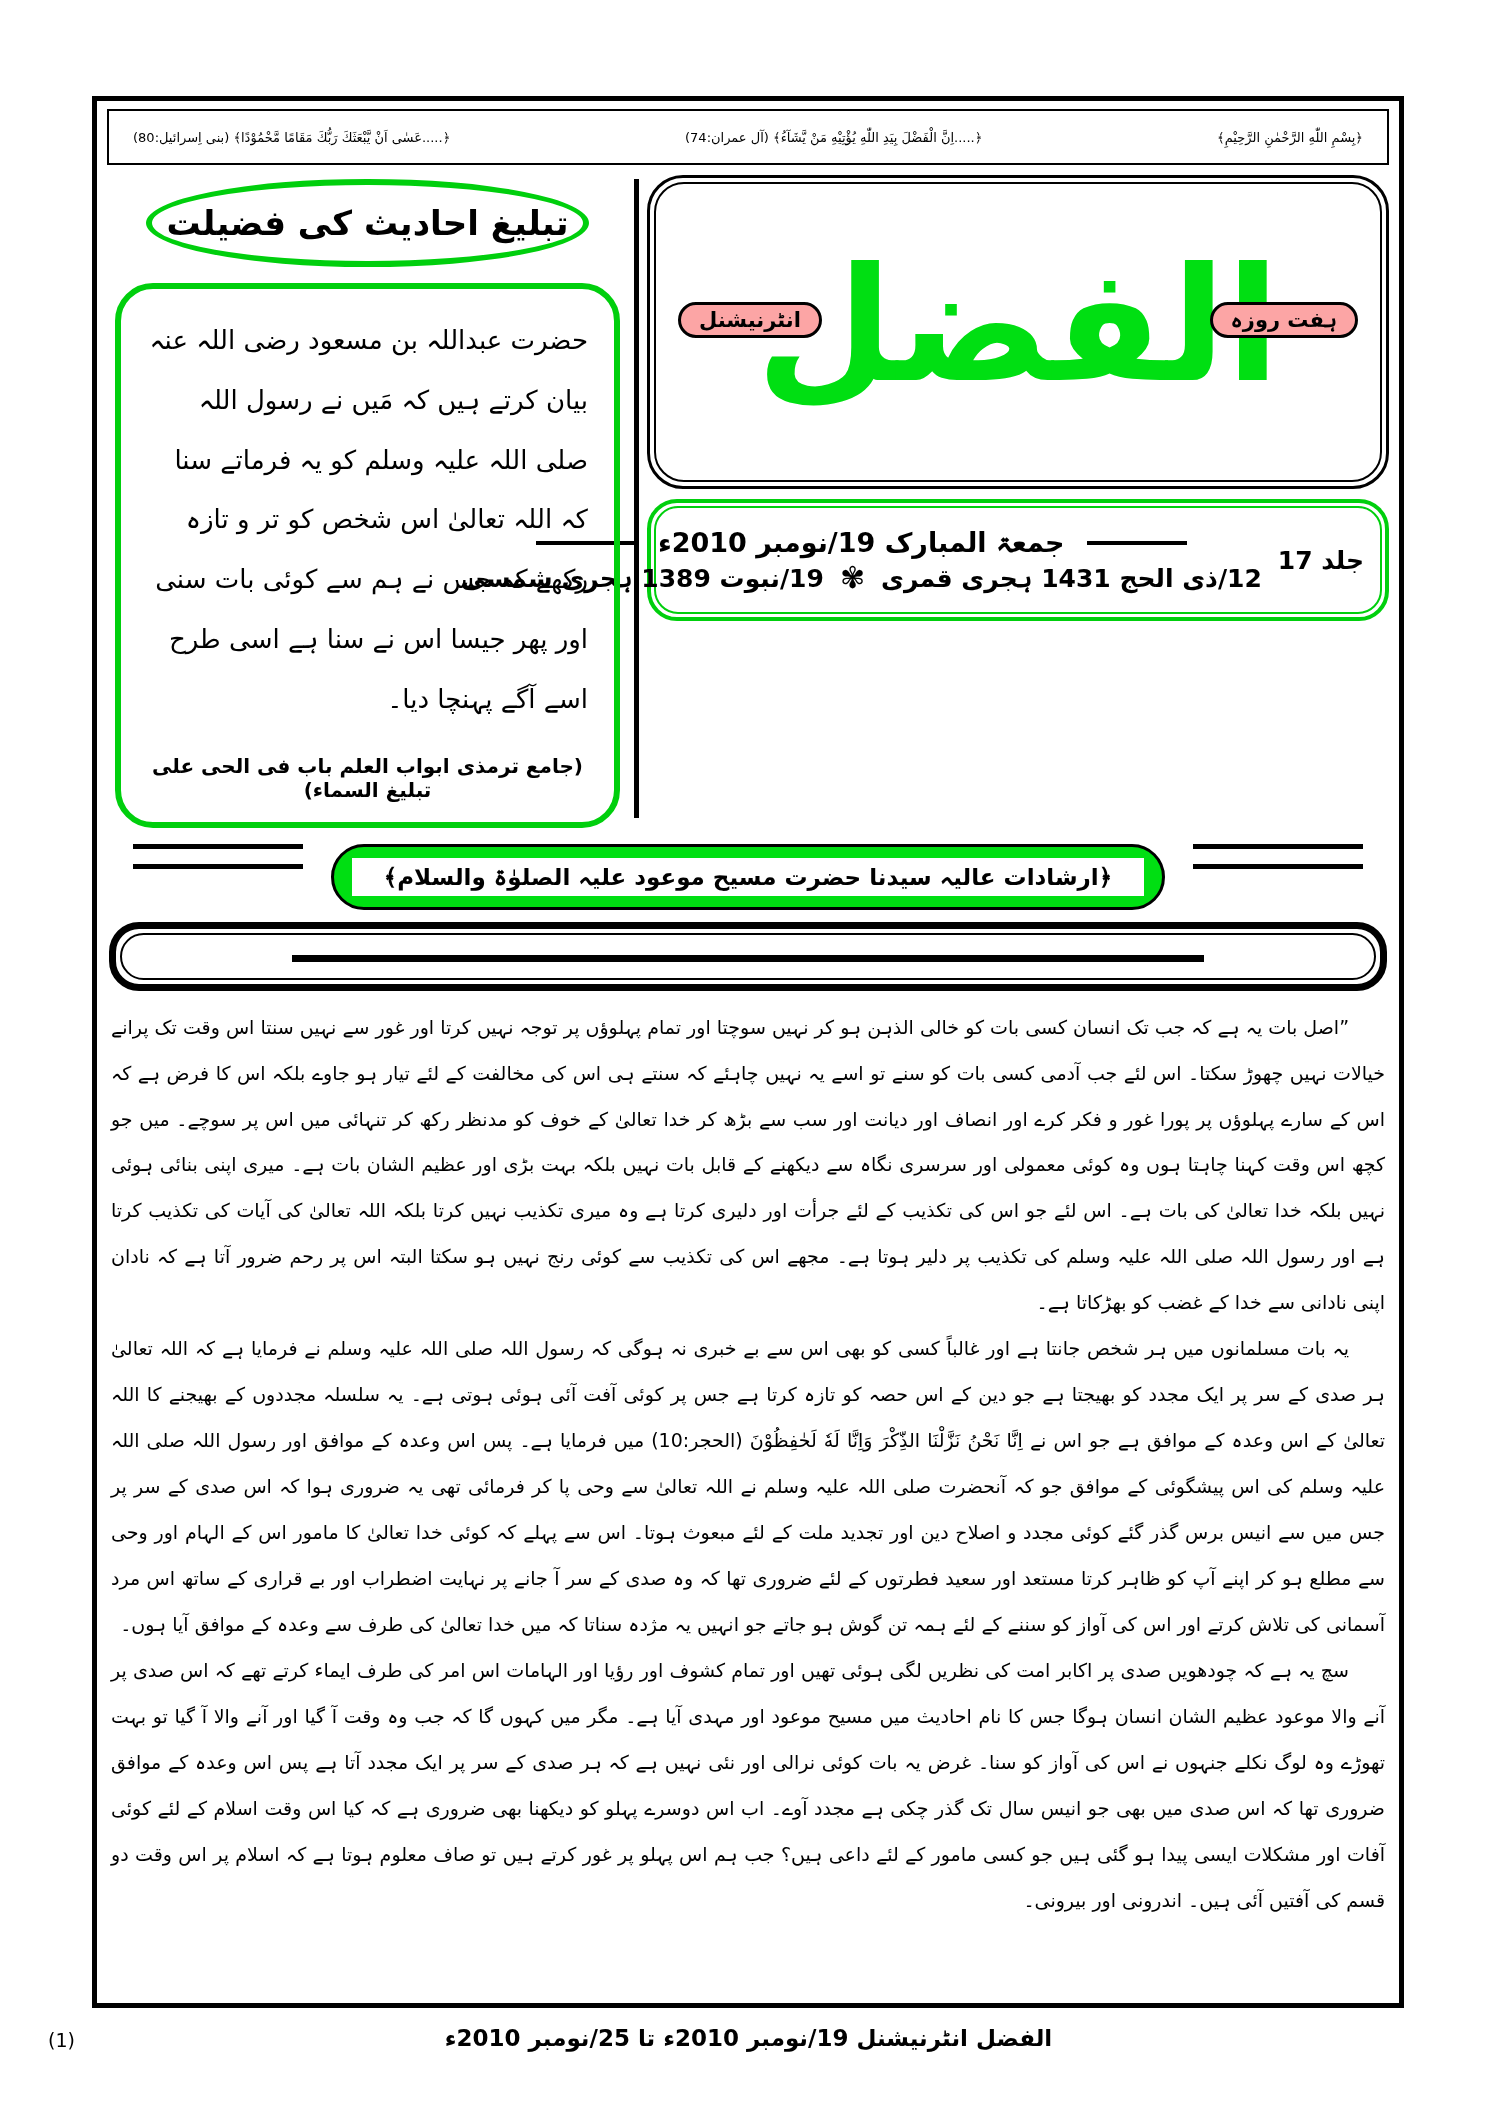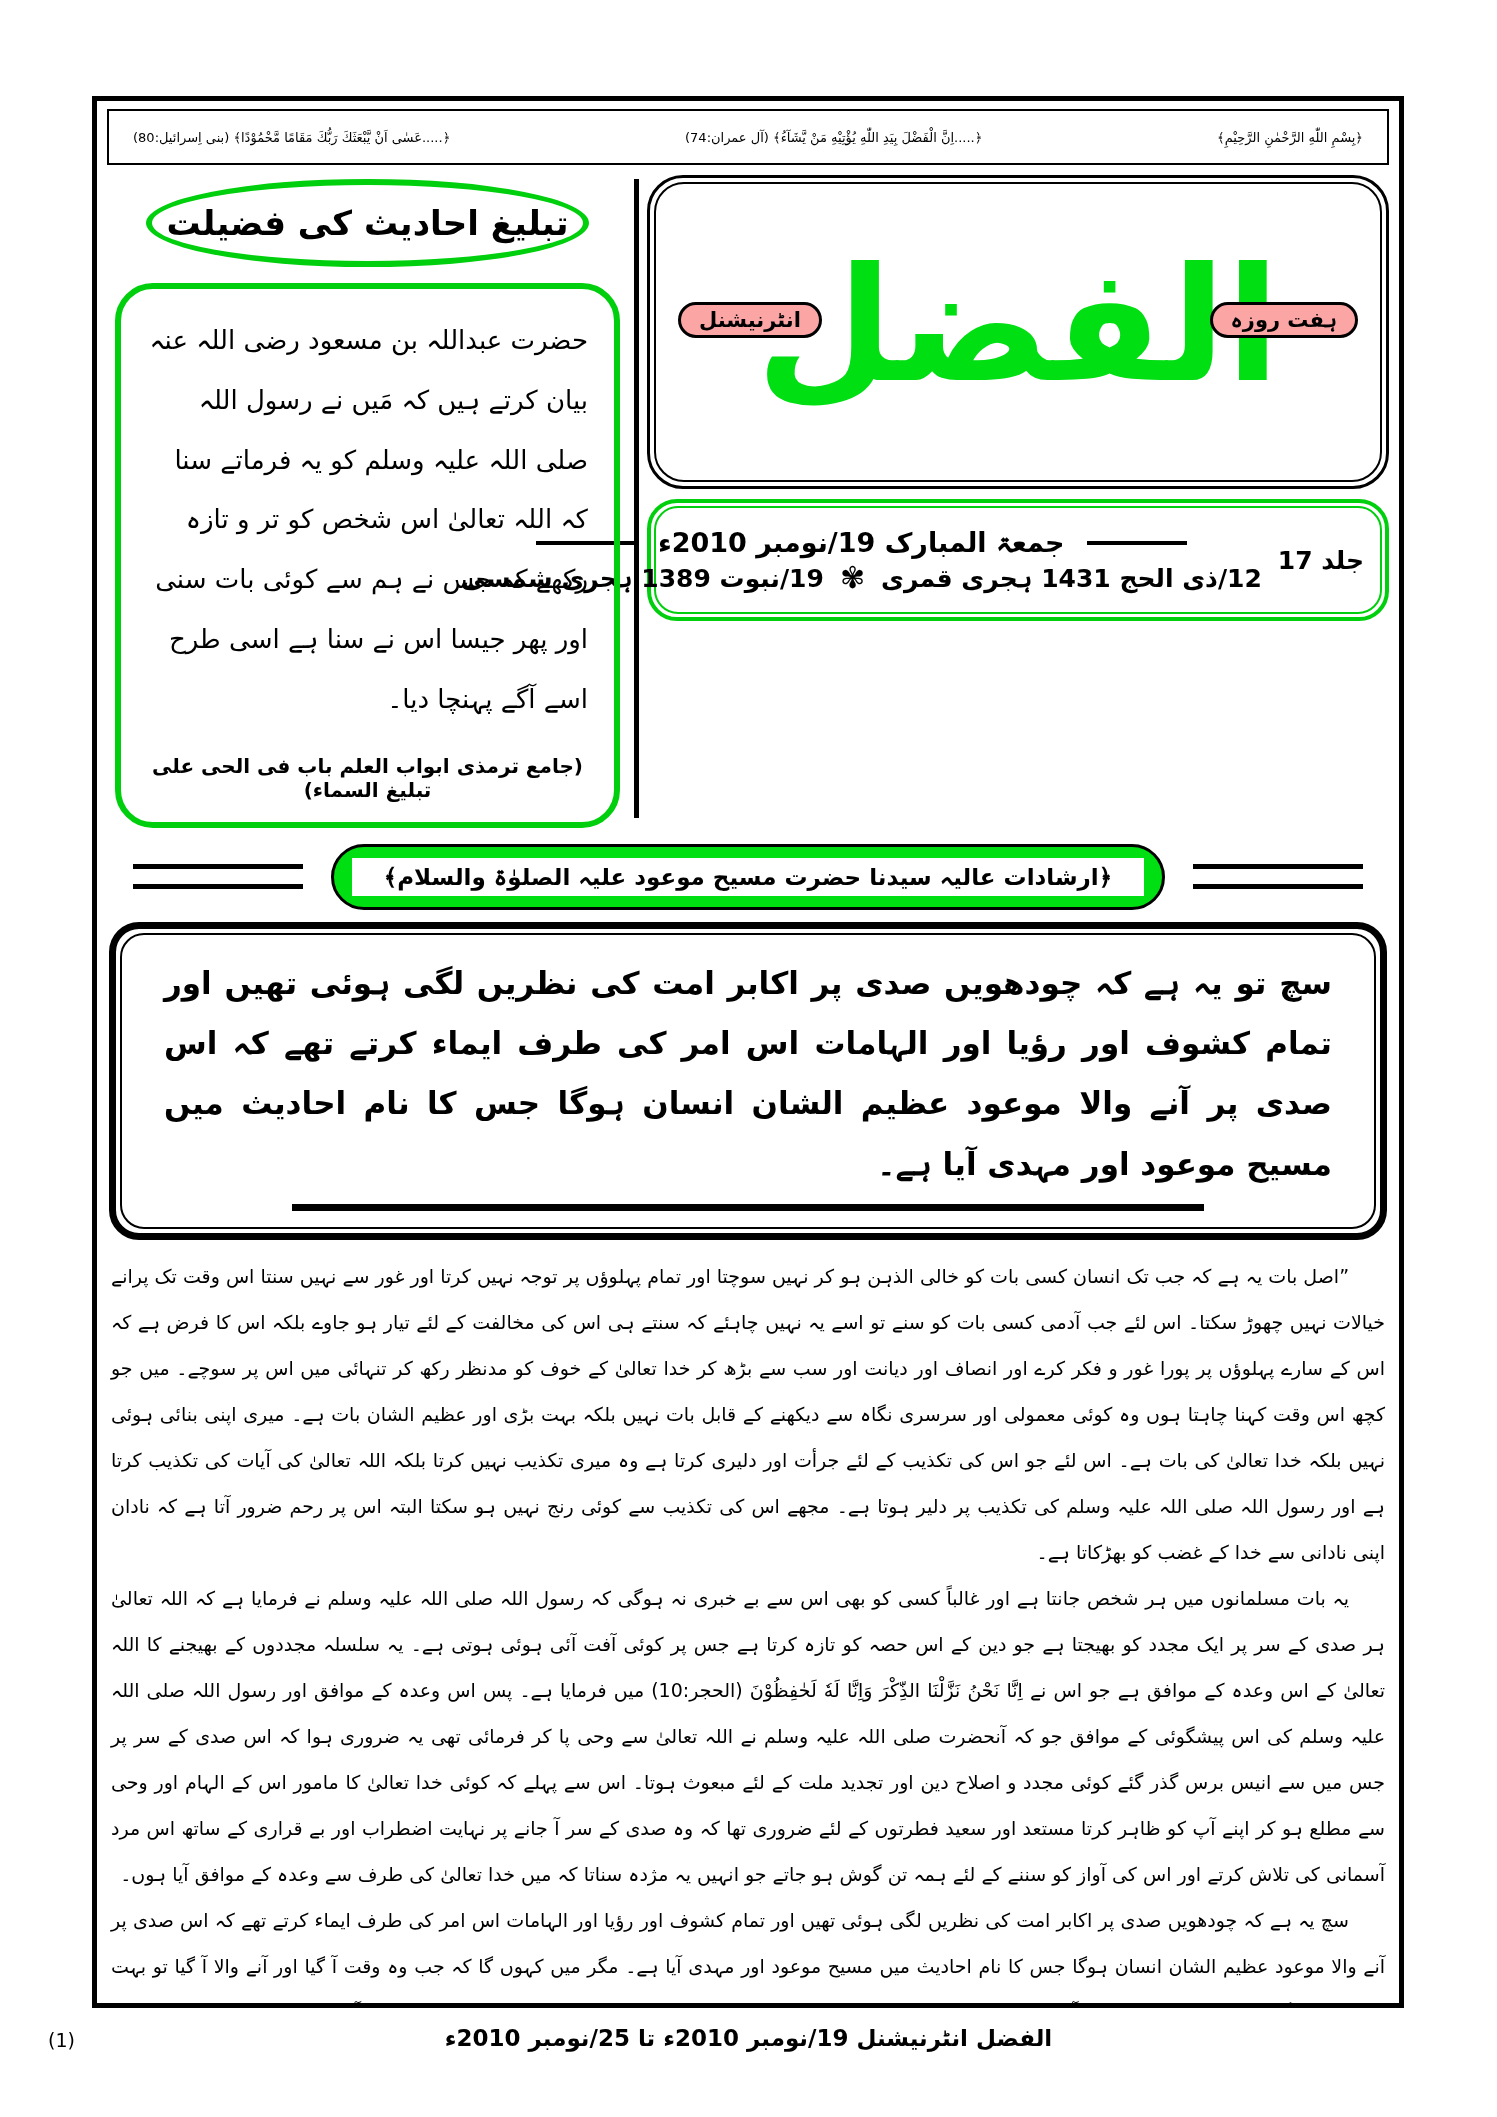--- a/index.html
+++ b/index.html
@@ -42,21 +42,21 @@
   .rosette{font-size:30px;line-height:1;}
 
   
   .oval-title{width:82%;margin:4px auto 16px;border:6px solid #00cf0d;border-radius:50%;
         text-align:center;font-size:34px;font-weight:bold;padding:18px 8px;}
   .hadith-box{border:6px solid #00cf0d;border-radius:38px;padding:22px 26px 12px;}
   .hadith-text{font-size:26px;line-height:2.3;text-align:right;margin:0;}
   .hadith-ref{text-align:center;font-size:20px;margin:24px 0 8px;font-weight:bold;}
 
   
-  .banner-row{display:flex;align-items:center;justify-content:center;gap:28px;margin:16px 0 12px;}
+  .banner-row{display:flex;justify-content:center;gap:28px;margin:16px 0 12px;}
   .banner-lines{width:170px;height:15px;border-top:5px solid #000;border-bottom:5px solid #000;}
   .banner-pill{background:#00df12;border:3px solid #000;border-radius:46px;padding:11px 18px;}
   .banner-white{background:#fff;padding:6px 32px;font-size:23px;font-weight:bold;white-space:nowrap;}
 
   
   .stmt-outer{border:7px solid #000;border-radius:30px;padding:4px;margin:0 2px;}
   .stmt-inner{border:2px solid #000;border-radius:24px;padding:12px 42px 8px;}
   .stmt1{font-size:31px;font-weight:bold;line-height:1.95;text-align:justify;margin:6px 0 10px;}
   .stmt-divider{height:7px;background:#000;width:78%;margin:8px auto;}
   .stmt2{font-size:27px;font-weight:bold;text-align:center;margin:14px 0 10px;}
@@ -128,21 +128,20 @@
     <div class="banner-row">
       <span class="banner-lines"></span>
       <div class="banner-pill">
         <div class="banner-white">﴿ارشادات عالیہ سیدنا حضرت مسیح موعود علیہ الصلوٰۃ والسلام﴾</div>
       </div>
       <span class="banner-lines"></span>
     </div>
 
     <div class="stmt-outer">
       <div class="stmt-inner">
-        <p class="stmt1">سچ تو یہ ہے کہ چودھویں صدی پر اکابر امت کی نظریں لگی ہوئی تھیں اور تمام کشوف اور رؤیا اور الہامات اس امر کی طرف ایماء کرتے تھے کہ اس صدی پر آنے والا موعود عظیم الشان انسان ہوگا جس کا نام احادیث میں مسیح موعود اور مہدی آیا ہے۔</p>
         <div class="stmt-divider"></div>
       </div>
     </div>
 
     <div class="article">
       <p class="bodypara">”اصل بات یہ ہے کہ جب تک انسان کسی بات کو خالی الذہن ہو کر نہیں سوچتا اور تمام پہلوؤں پر توجہ نہیں کرتا اور غور سے نہیں سنتا اس وقت تک پرانے خیالات نہیں چھوڑ سکتا۔ اس لئے جب آدمی کسی بات کو سنے تو اسے یہ نہیں چاہئے کہ سنتے ہی اس کی مخالفت کے لئے تیار ہو جاوے بلکہ اس کا فرض ہے کہ اس کے سارے پہلوؤں پر پورا غور و فکر کرے اور انصاف اور دیانت اور سب سے بڑھ کر خدا تعالیٰ کے خوف کو مدنظر رکھ کر تنہائی میں اس پر سوچے۔ میں جو کچھ اس وقت کہنا چاہتا ہوں وہ کوئی معمولی اور سرسری نگاہ سے دیکھنے کے قابل بات نہیں بلکہ بہت بڑی اور عظیم الشان بات ہے۔ میری اپنی بنائی ہوئی نہیں بلکہ خدا تعالیٰ کی بات ہے۔ اس لئے جو اس کی تکذیب کے لئے جرأت اور دلیری کرتا ہے وہ میری تکذیب نہیں کرتا بلکہ اللہ تعالیٰ کی آیات کی تکذیب کرتا ہے اور رسول اللہ صلی اللہ علیہ وسلم کی تکذیب پر دلیر ہوتا ہے۔ مجھے اس کی تکذیب سے کوئی رنج نہیں ہو سکتا البتہ اس پر رحم ضرور آتا ہے کہ نادان اپنی نادانی سے خدا کے غضب کو بھڑکاتا ہے۔</p>
       <p class="bodypara">یہ بات مسلمانوں میں ہر شخص جانتا ہے اور غالباً کسی کو بھی اس سے بے خبری نہ ہوگی کہ رسول اللہ صلی اللہ علیہ وسلم نے فرمایا ہے کہ اللہ تعالیٰ ہر صدی کے سر پر ایک مجدد کو بھیجتا ہے جو دین کے اس حصہ کو تازہ کرتا ہے جس پر کوئی آفت آئی ہوئی ہوتی ہے۔ یہ سلسلہ مجددوں کے بھیجنے کا اللہ تعالیٰ کے اس وعدہ کے موافق ہے جو اس نے اِنَّا نَحْنُ نَزَّلْنَا الذِّكْرَ وَاِنَّا لَهٗ لَحٰفِظُوْنَ (الحجر:10) میں فرمایا ہے۔ پس اس وعدہ کے موافق اور رسول اللہ صلی اللہ علیہ وسلم کی اس پیشگوئی کے موافق جو کہ آنحضرت صلی اللہ علیہ وسلم نے اللہ تعالیٰ سے وحی پا کر فرمائی تھی یہ ضروری ہوا کہ اس صدی کے سر پر جس میں سے انیس برس گذر گئے کوئی مجدد و اصلاح دین اور تجدید ملت کے لئے مبعوث ہوتا۔ اس سے پہلے کہ کوئی خدا تعالیٰ کا مامور اس کے الہام اور وحی سے مطلع ہو کر اپنے آپ کو ظاہر کرتا مستعد اور سعید فطرتوں کے لئے ضروری تھا کہ وہ صدی کے سر آ جانے پر نہایت اضطراب اور بے قراری کے ساتھ اس مرد آسمانی کی تلاش کرتے اور اس کی آواز کو سننے کے لئے ہمہ تن گوش ہو جاتے جو انہیں یہ مژدہ سناتا کہ میں خدا تعالیٰ کی طرف سے وعدہ کے موافق آیا ہوں۔</p>
       <p class="bodypara">سچ یہ ہے کہ چودھویں صدی پر اکابر امت کی نظریں لگی ہوئی تھیں اور تمام کشوف اور رؤیا اور الہامات اس امر کی طرف ایماء کرتے تھے کہ اس صدی پر آنے والا موعود عظیم الشان انسان ہوگا جس کا نام احادیث میں مسیح موعود اور مہدی آیا ہے۔ مگر میں کہوں گا کہ جب وہ وقت آ گیا اور آنے والا آ گیا تو بہت تھوڑے وہ لوگ نکلے جنہوں نے اس کی آواز کو سنا۔ غرض یہ بات کوئی نرالی اور نئی نہیں ہے کہ ہر صدی کے سر پر ایک مجدد آتا ہے پس اس وعدہ کے موافق ضروری تھا کہ اس صدی میں بھی جو انیس سال تک گذر چکی ہے مجدد آوے۔ اب اس دوسرے پہلو کو دیکھنا بھی ضروری ہے کہ کیا اس وقت اسلام کے لئے کوئی آفات اور مشکلات ایسی پیدا ہو گئی ہیں جو کسی مامور کے لئے داعی ہیں؟ جب ہم اس پہلو پر غور کرتے ہیں تو صاف معلوم ہوتا ہے کہ اسلام پر اس وقت دو قسم کی آفتیں آئی ہیں۔ اندرونی اور بیرونی۔</p>
 
     </div>

